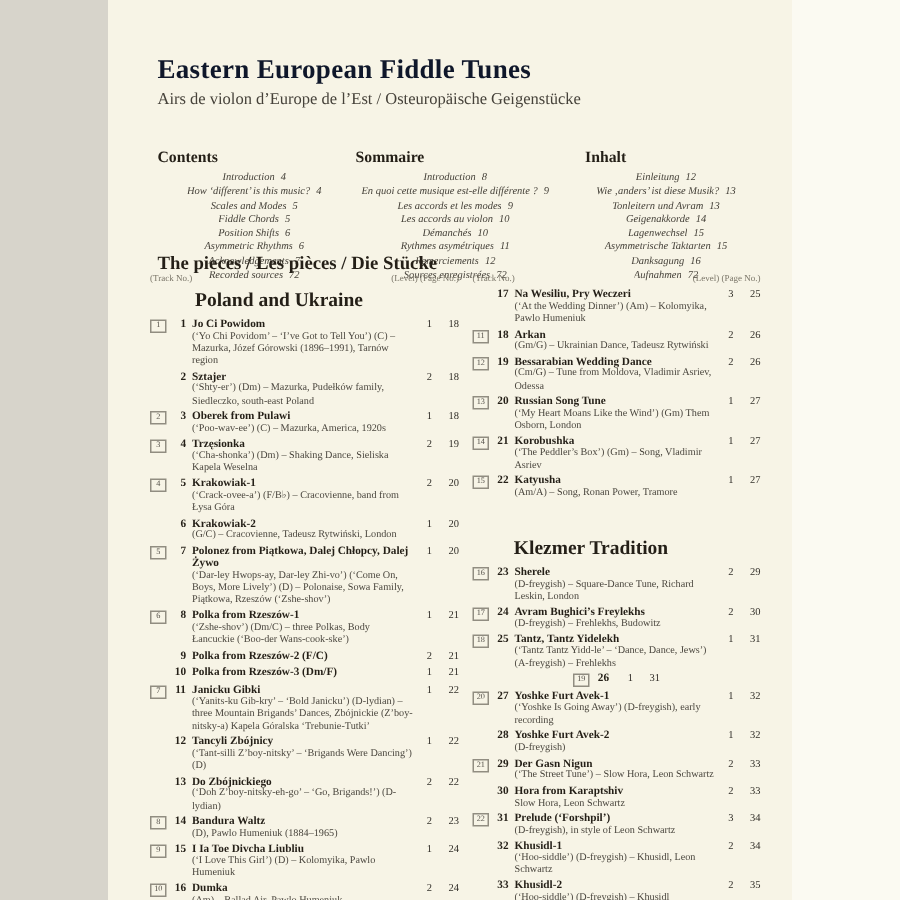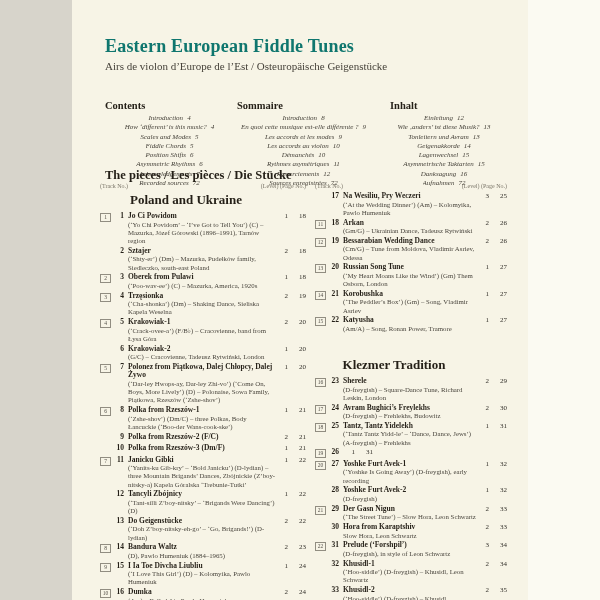--- a/index.html
+++ b/index.html
@@ -5,21 +5,21 @@
   html,body{margin:0;padding:0;}
   body{
     width:600px;height:600px;position:relative;overflow:hidden;
     background:#fbfaf2;
     font-family:"Liberation Serif","DejaVu Serif",serif;
     -webkit-font-smoothing:antialiased;
   }
   .left-band{position:absolute;left:0;top:0;width:72px;height:600px;background:#d7d4cb;}
   .page{position:absolute;left:72px;top:0;width:456px;height:600px;background:#f7f4e6;}
 
-  .book-title{position:absolute;left:105px;top:36px;font-size:18px;font-weight:bold;color:#0f766e;letter-spacing:.2px;}
+  .book-title{position:absolute;left:105px;top:36px;font-size:18px;font-weight:bold;color:#0f172a;letter-spacing:.2px;}
   .book-subtitle{position:absolute;left:105px;top:60px;font-size:11px;color:#46423a;}
 
   .toc-columns{position:absolute;left:0;top:84px;width:600px;}
   .toc-col{position:absolute;top:16px;}
   .toc-col-0{left:105px;width:129px;}
   .toc-col-1{left:237px;width:133px;}
   .toc-col-2{left:390px;width:108px;}
   .toc-header{font-size:10.5px;font-weight:bold;color:#241f17;margin-bottom:3px;}
   .toc-row{display:flex;justify-content:center;font-size:7px;line-height:9.3px;color:#46423a;font-style:italic;}
   .toc-label{white-space:nowrap;overflow:hidden;}
@@ -28,21 +28,21 @@
   .pieces-header{position:absolute;left:105px;top:168px;font-size:12.5px;font-weight:bold;color:#241f17;}
 
   .pieces-col{position:absolute;top:183px;}
   .pieces-col-0{left:100px;width:206px;}
   .pieces-col-1{left:315px;width:192px;}
   .col-labels{display:flex;justify-content:space-between;font-size:6px;color:#7b7669;margin-bottom:3px;}
 
   .section{font-size:13px;font-weight:bold;color:#241f17;text-align:center;padding-right:34px;margin:2px 0 4px 0;}
   .section.later{margin-top:24px;}
 
-  .piece{display:flex;align-items:flex-start;margin-bottom:1.5px;}
+  .piece{display:flex;align-items:flex-start;margin-bottom:1.5px;justify-content:center;}
   .cd{flex:0 0 9px;height:7px;border:0.5px solid #918d81;font-size:5.5px;line-height:7px;text-align:center;color:#55514a;margin-top:1px;background:transparent;}
   .cd.empty{visibility:hidden;}
   .no{flex:0 0 13px;text-align:right;font-weight:bold;font-size:7.5px;line-height:8.6px;color:#241f17;margin-right:4px;}
   .pbody{flex:1 1 auto;min-width:0;}
   .ptitle{font-weight:bold;font-size:7.5px;line-height:8.6px;color:#241f17;}
   .psub{font-size:6.8px;line-height:8.2px;color:#4a463e;}
   .lvl{flex:0 0 12px;text-align:right;font-size:7px;line-height:8.6px;color:#33302a;}
   .pg{flex:0 0 18px;text-align:right;font-size:7px;line-height:8.6px;color:#33302a;}
 </style>
 </head>
@@ -285,21 +285,21 @@
         <div class="ptitle">Tancyli Zbójnicy</div>
         <div class="psub">(‘Tant-silli Z’boy-nitsky’ – ‘Brigands Were Dancing’) (D)</div>
       </span>
       <span class="lvl">1</span>
       <span class="pg">22</span>
     </div>
     <div class="piece">
       <span class="cd empty">0</span>
       <span class="no">13</span>
       <span class="pbody">
-        <div class="ptitle">Do Geigenstücke</div>
+        <div class="ptitle">Do Zbójnickiego</div>
         <div class="psub">(‘Doh Z’boy-nitsky-eh-go’ – ‘Go, Brigands!’) (D-lydian)</div>
       </span>
       <span class="lvl">2</span>
       <span class="pg">22</span>
     </div>
     <div class="piece">
       <span class="cd">8</span>
       <span class="no">14</span>
       <span class="pbody">
         <div class="ptitle">Bandura Waltz</div>

